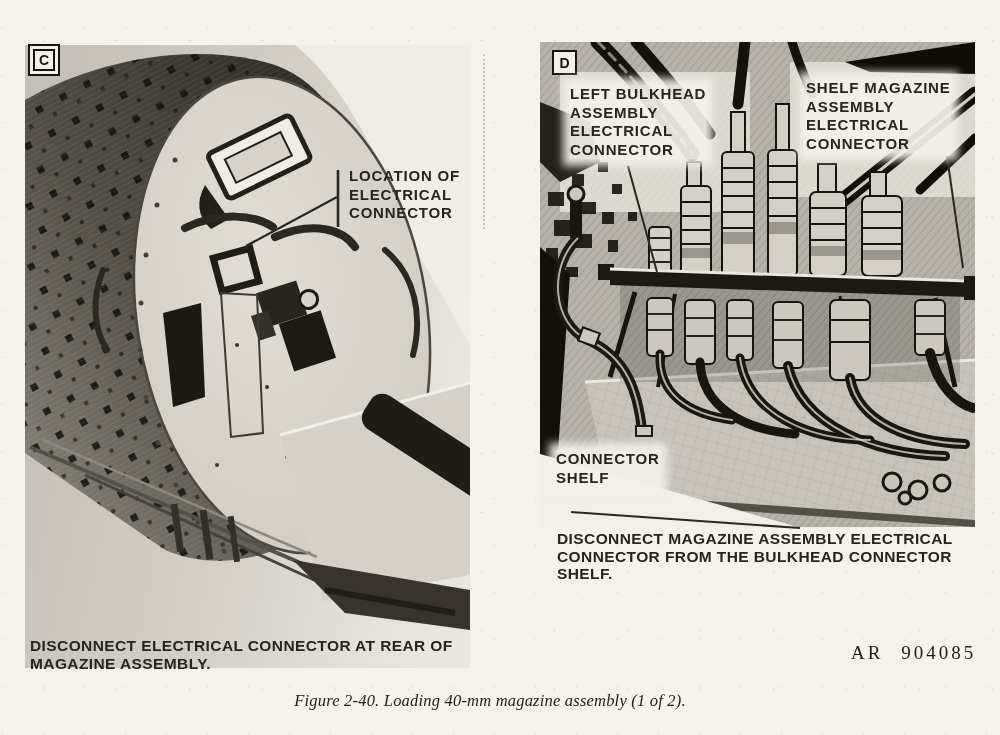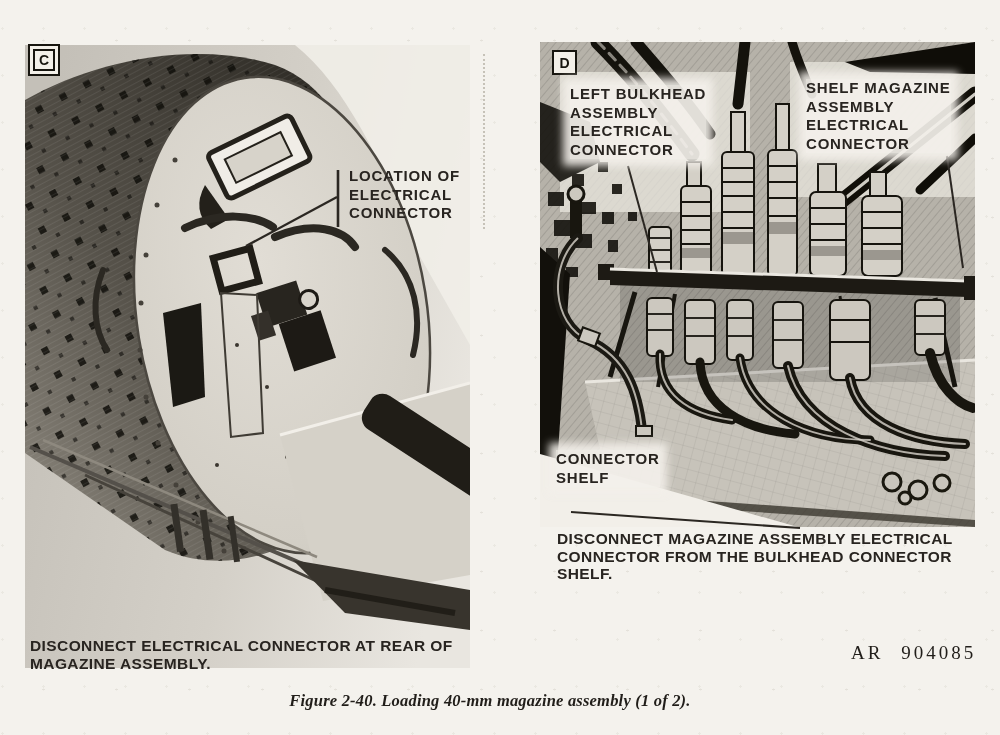--- a/index.html
+++ b/index.html
@@ -53,21 +53,21 @@
   .ar-number{
     position:absolute;left:851px;top:642px;z-index:10;
     font-family:"Liberation Serif", serif;
     font-size:19px;color:#211e1a;letter-spacing:3px;word-spacing:10px;
     white-space:nowrap;
   }
   .caption{
     position:absolute;left:0;top:691px;width:980px;z-index:10;
     text-align:center;
     font-family:"Liberation Serif", serif;
-    font-style:italic;font-weight:bold;
+    font-style:italic;font-weight:normal;
     font-size:16.5px;color:#211e1a;letter-spacing:0.2px;
   }
   .divider-dots{
     position:absolute;left:483px;top:54px;height:175px;z-index:2;
     border-left:2px dotted #c6c2b8;
   }
 </style>
 </head>
 <body>
 

